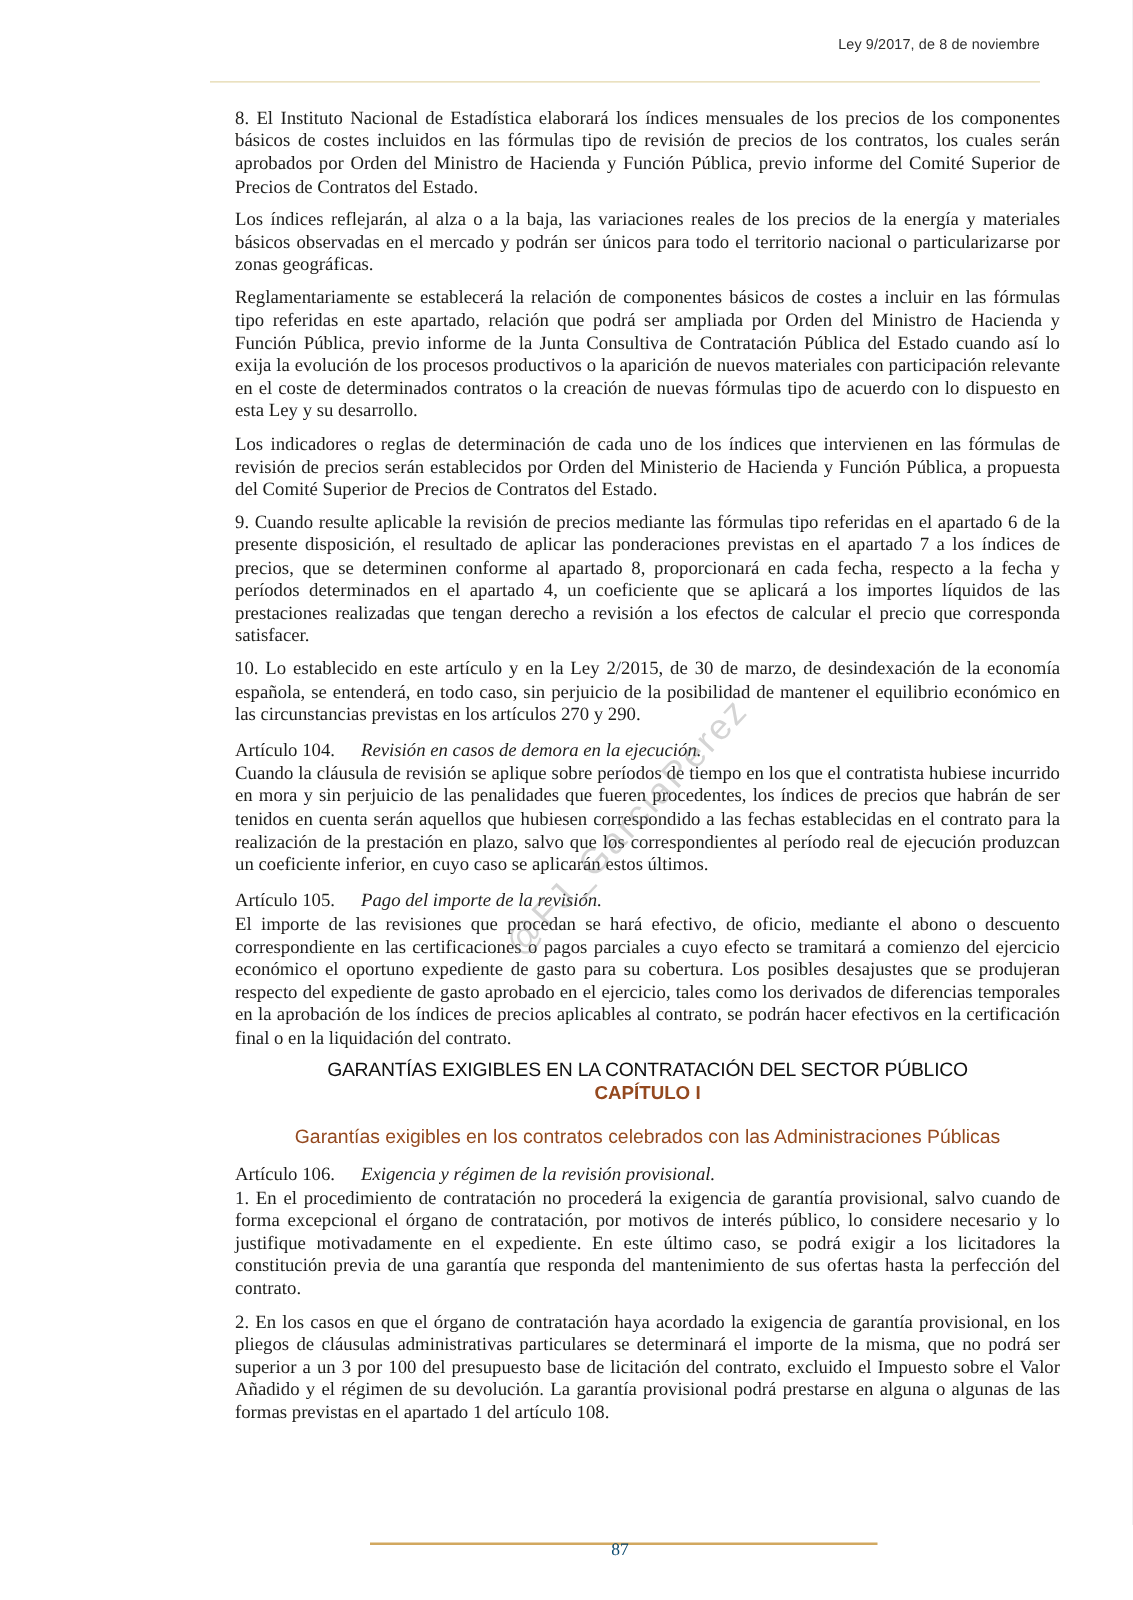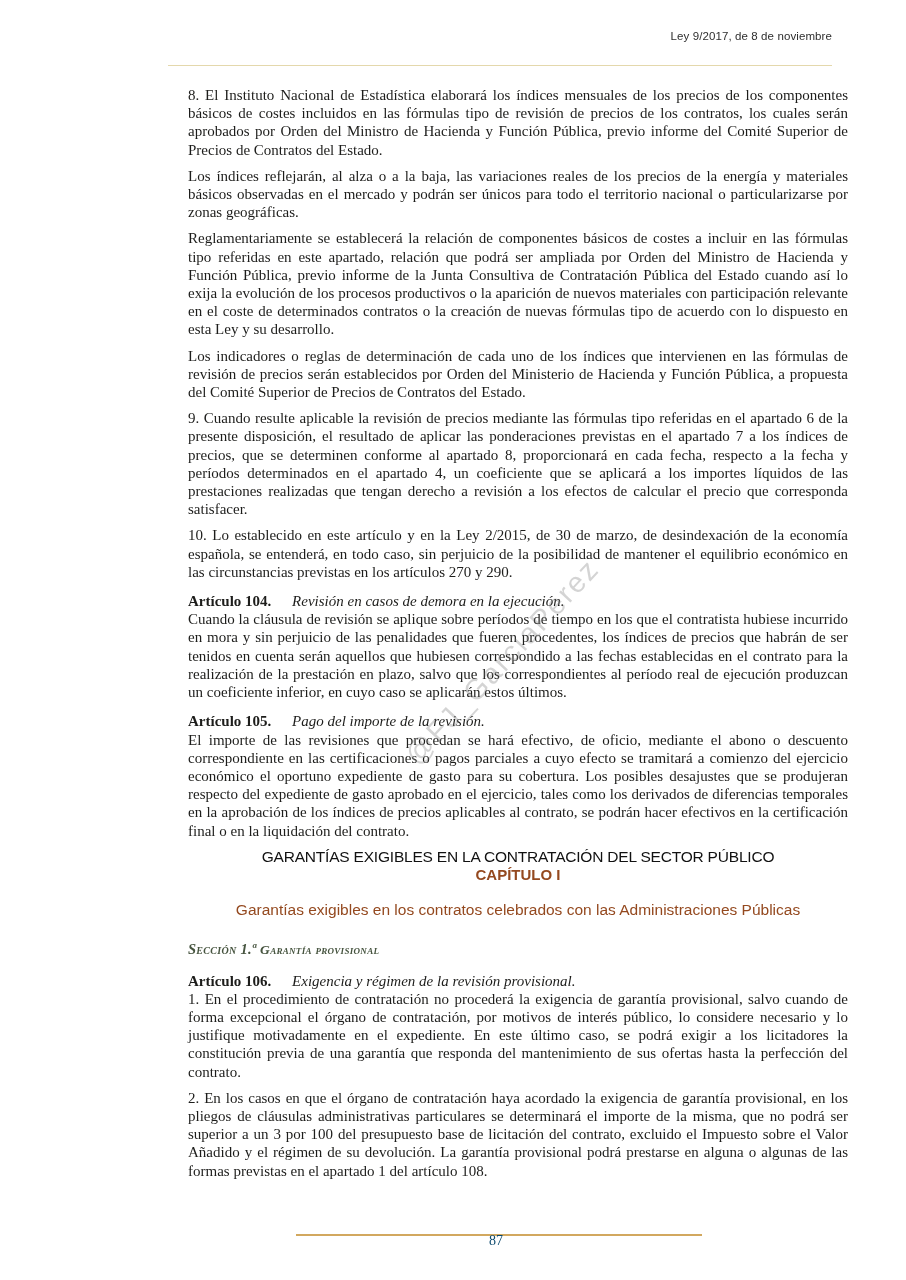--- a/index.html
+++ b/index.html
@@ -39,21 +39,21 @@
   }
 
   
   .content {
     position:absolute; left:188px; top:86px; width:660px;
     font-size:15px; line-height:18.2px;
     text-align:justify;
   }
   p.body-para { margin:0 0 8px 0; }
   .article-head { margin:11px 0 0 0; text-align:left; }
-  .art-label { font-weight:bold; }
+  .art-label { font-weight:normal; }
   .art-title { font-style:italic; margin-left:17px; }
   .article-body { margin:0 0 8px 0; }
 
   .titulo-kicker {
     margin-top:19px;
     font-family:"Liberation Sans", sans-serif;
     font-weight:bold; font-size:15px; text-align:center; color:#111;
   }
   .titulo-heading {
     margin-top:3px;
@@ -121,23 +121,20 @@
       <span class="art-label">Artículo 105.</span>
       <span class="art-title">Pago del importe de la revisión.</span>
     </p>
     <p class="article-body">El importe de las revisiones que procedan se hará efectivo, de oficio, mediante el abono o descuento correspondiente en las certificaciones o pagos parciales a cuyo efecto se tramitará a comienzo del ejercicio económico el oportuno expediente de gasto para su cobertura. Los posibles desajustes que se produjeran respecto del expediente de gasto aprobado en el ejercicio, tales como los derivados de diferencias temporales en la aprobación de los índices de precios aplicables al contrato, se podrán hacer efectivos en la certificación final o en la liquidación del contrato.</p>
 
     <div class="titulo-heading">GARANTÍAS EXIGIBLES EN LA CONTRATACIÓN DEL SECTOR PÚBLICO</div>
 
     <div class="cap-kicker">CAPÍTULO I</div>
     <div class="cap-heading">Garantías exigibles en los contratos celebrados con las Administraciones Públicas</div>
 
-    <div class="seccion">
-      <span class="sec-number">Sección 1.ª</span><span class="sec-label">Garantía provisional</span>
-    </div>
 
     <p class="article-head art106-head">
       <span class="art-label">Artículo 106.</span>
       <span class="art-title">Exigencia y régimen de la revisión provisional.</span>
     </p>
     <p class="article-body">1. En el procedimiento de contratación no procederá la exigencia de garantía provisional, salvo cuando de forma excepcional el órgano de contratación, por motivos de interés público, lo considere necesario y lo justifique motivadamente en el expediente. En este último caso, se podrá exigir a los licitadores la constitución previa de una garantía que responda del mantenimiento de sus ofertas hasta la perfección del contrato.</p>
     <p class="article-body">2. En los casos en que el órgano de contratación haya acordado la exigencia de garantía provisional, en los pliegos de cláusulas administrativas particulares se determinará el importe de la misma, que no podrá ser superior a un 3 por 100 del presupuesto base de licitación del contrato, excluido el Impuesto sobre el Valor Añadido y el régimen de su devolución. La garantía provisional podrá prestarse en alguna o algunas de las formas previstas en el apartado 1 del artículo 108.</p>
 
   </div>
 

